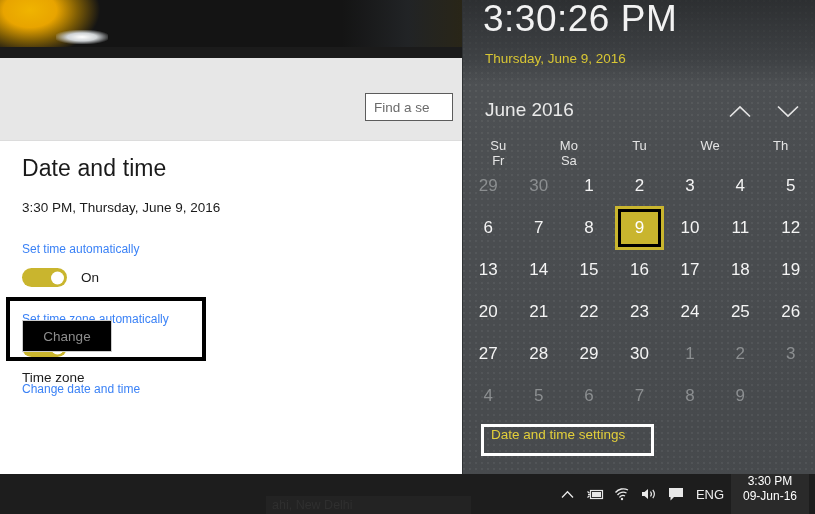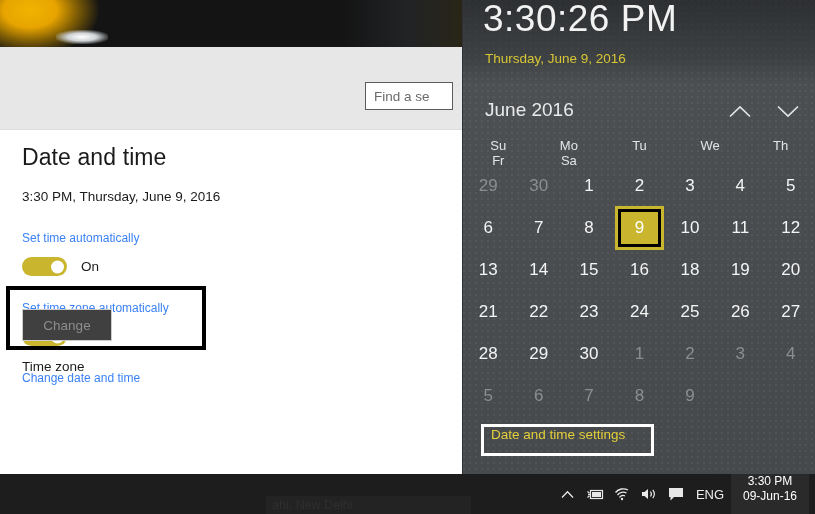--- a/index.html
+++ b/index.html
@@ -27,21 +27,21 @@
     background: radial-gradient(ellipse at center, #ffffff 0%, #cfd3d6 40%, rgba(40,40,40,0) 78%);
     filter: blur(0.4px);
   }
   #wallpaper .shade-r {
     position: absolute; right: 0; top: 0; width: 120px; height: 100%;
     background: linear-gradient(90deg, rgba(22,26,30,0) 0%, rgba(44,48,52,.55) 55%, rgba(80,70,30,.35) 100%);
   }
 
   
   #settings {
-    position: absolute; left: 0; top: 47px; width: 462px; height: 427px;
+    position: absolute; left: 0; top: 58px; width: 462px; height: 427px;
     background: #ffffff;
   }
   #settings-header {
     position: absolute; left: 0; top: 0; width: 462px; height: 83px;
     background: #e7e7e7;
     border-bottom: 1px solid #dcdcdc;
   }
   #search-box {
     position: absolute; right: 9px; top: 35px;
     width: 88px; height: 28px;
@@ -76,21 +76,21 @@
   }
   .toggle .knob {
     position: absolute; right: 3px; top: 50%; transform: translateY(-50%);
     width: 13px; height: 13px; border-radius: 50%; background: #ffffff;
   }
   .toggle-state { font-size: 13.5px; color: #1c1c1c; }
 
   #change-btn {
     position: absolute; left: 22px; top: 178px;
     width: 90px; height: 32px;
-    background: #404040; border: 1px solid #cccccc;
+    background: #000000; border: 1px solid #cccccc;
     color: #8d8d8d; font-size: 13.5px; font-family: inherit;
     cursor: default;
   }
   .tz-label {
     position: absolute; left: 22px; top: 228px;
     font-size: 13.5px; color: #1c1c1c;
   }
 
   
   #anno-toggle {
@@ -294,20 +294,21 @@
         <div class="day today">
           <span class="pill">9</span>
         </div>
         <div class="day">10</div>
         <div class="day">11</div>
         <div class="day">12</div>
         <div class="day">13</div>
         <div class="day">14</div>
         <div class="day">15</div>
         <div class="day">16</div>
+        <div class="day">17</div>
         <div class="day">18</div>
         <div class="day">19</div>
         <div class="day">20</div>
         <div class="day">21</div>
         <div class="day">22</div>
         <div class="day">23</div>
         <div class="day">24</div>
         <div class="day">25</div>
         <div class="day">26</div>
         <div class="day">27</div>

